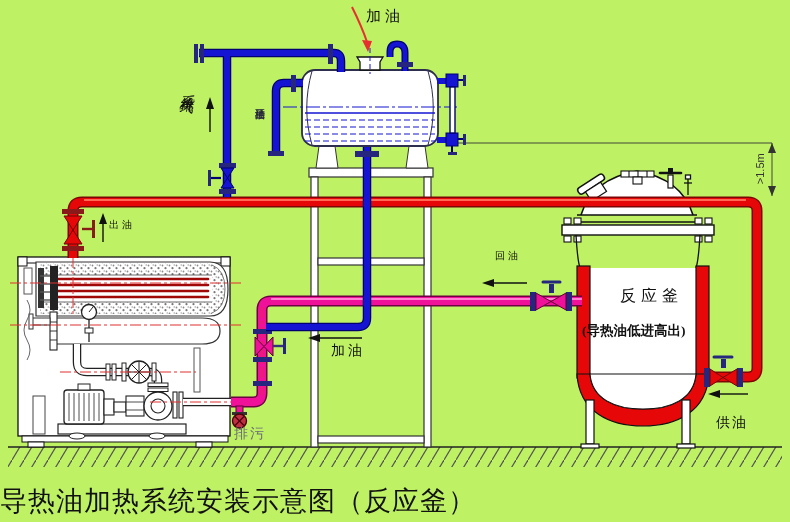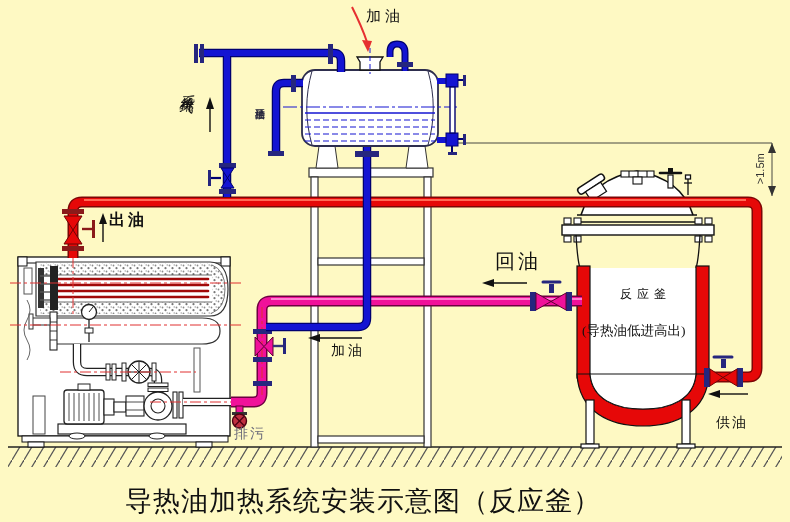--- a/index.html
+++ b/index.html
@@ -1,23 +1,23 @@
 <!DOCTYPE html>
 <html style="--pipe-red: #e60808; --pipe-red-dark: #7c0606; --pipe-red-light: #ff6a55; --pipe-magenta: #f0119a; --pipe-magenta-dark: #6d0040; --pipe-magenta-light: #ff7fd2; --pipe-blue: #1414d2; --pipe-blue-dark: #000070; --pipe-blue-light: #7070ff; --flange-navy: #26267e; --centerline-red: #e03030; --outline: #1a1a1a; --tank-outline: #2e2e4e; --label: #111111; --blowdown-label: #6b6b7a; --ground: #555555;"><head>
 <meta charset="utf-8">
 <style>
   html,body{margin:0;padding:0;background:#fff;}
-  #stage{position:relative;width:790px;height:522px;background:#fef9c3;overflow:hidden;
+  #stage{position:relative;width:790px;height:522px;background:#bef264;overflow:hidden;
          font-family:"Liberation Serif","DejaVu Serif",serif;}
   svg{position:absolute;left:0;top:0;}
   .lbl{position:absolute;color:var(--label,#111);white-space:nowrap;line-height:1.05;}
   .lbl-v{writing-mode:vertical-rl;text-orientation:upright;}
   .rot{transform:rotate(-90deg);transform-origin:center center;
        font-family:"Liberation Sans","DejaVu Sans",sans-serif;}
-  #title{position:absolute;left:0;top:483px;width:726px;text-align:center;
+  #title{position:absolute;left:0;top:483px;width:726px;text-align:left;
          font-size:27px;letter-spacing:1px;color:#111;}
   
   .f-red{fill:var(--pipe-red)} .f-mag{fill:var(--pipe-magenta)} .f-blue{fill:var(--pipe-blue)}
   .f-navy{fill:var(--flange-navy)} .s-tank{stroke:var(--tank-outline)}
   .pipe-red-o{stroke:var(--pipe-red-dark)} .pipe-red-i{stroke:var(--pipe-red)} .pipe-red-h{stroke:var(--pipe-red-light)}
   .pipe-mag-o{stroke:var(--pipe-magenta-dark)} .pipe-mag-i{stroke:var(--pipe-magenta)} .pipe-mag-h{stroke:var(--pipe-magenta-light)}
   .pipe-blue-o{stroke:var(--pipe-blue-dark)} .pipe-blue-i{stroke:var(--pipe-blue)}
   .cl{stroke:var(--centerline-red);stroke-width:1;stroke-dasharray:11 3 3 3;fill:none}
   .bl{stroke:var(--pipe-blue);fill:none}
 </style>
@@ -372,22 +372,22 @@
 
   <g>
     <path d="M352 7 Q362 27 367 42" fill="none" stroke="#e63030" stroke-width="2"></path>
     <polygon points="368,52 362,40 372,41" fill="#e63030"></polygon>
   </g>
 </svg>
 
 <div class="lbl" style="left:366px;top:9px;font-size:15px;letter-spacing:4px;">加油</div>
 <div class="lbl lbl-v" style="left:178px;top:83px;font-size:14px;font-style:italic;letter-spacing:2px;">系统排气</div>
 <div class="lbl lbl-v" style="left:254px;top:101px;font-size:10px;color:#23233a;">接至油槽</div>
-<div class="lbl" style="left:109px;top:212px;font-size:16px;letter-spacing:3px;font-weight:bold;">出油</div>
+<div class="lbl" style="left:109px;top:220px;font-size:10px;letter-spacing:3px;">出油</div>
 <div class="lbl" style="left:331px;top:344px;font-size:14px;letter-spacing:3px;">加油</div>
-<div class="lbl" style="left:495px;top:251px;font-size:20px;letter-spacing:3px;">回油</div>
+<div class="lbl" style="left:495px;top:251px;font-size:10px;letter-spacing:3px;">回油</div>
 <div class="lbl" style="left:716px;top:416px;font-size:14px;letter-spacing:2px;">供油</div>
 <div class="lbl" style="left:234px;top:427px;font-size:14px;letter-spacing:2px;color:var(--blowdown-label,#6b6b7a);">排污</div>
-<div class="lbl" style="left:620px;top:288px;font-size:12px;letter-spacing:5px;">反应釜</div>
-<div class="lbl" style="left:582px;top:324px;font-size:13.5px;">(导热油低进高出)</div>
+<div class="lbl" style="left:620px;top:288px;font-size:16px;letter-spacing:5px;">反应釜</div>
+<div class="lbl" style="left:582px;top:324px;font-size:13.5px;font-weight:bold;">(导热油低进高出)</div>
 <div class="lbl rot" style="left:745px;top:163px;font-size:11px;color:#333;">&gt;1.5m</div>
 <div id="title">导热油加热系统安装示意图（反应釜）</div>
 </div>
 
 </body></html>

